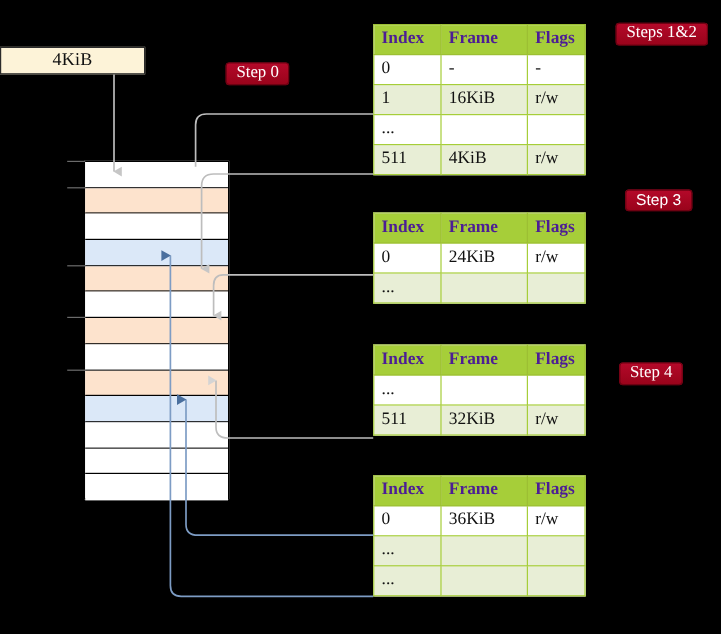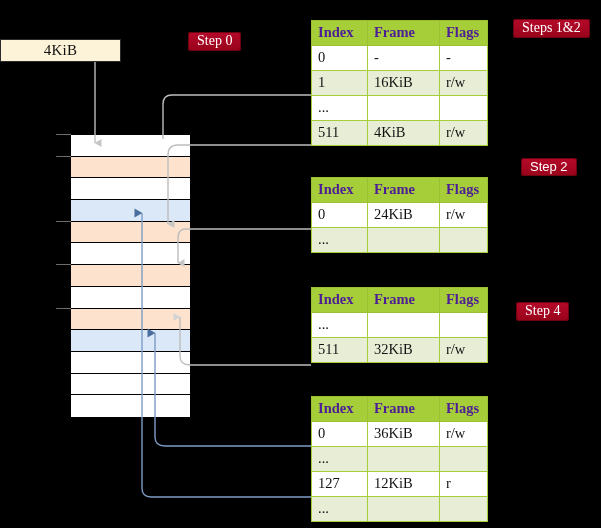--- a/index.html
+++ b/index.html
@@ -107,28 +107,28 @@
 </style>
 </head>
 <body>
 
 <div id="stage">
 
   <div class="vbox" style="left:0px; top:39px; width:121px; height:23px;">
     <span>4KiB</span>
   </div>
 
-  <div class="badge" style="left:188px; top:32px;">
+  <div class="badge" style="left:188px; top:52px;">
     <span>Step 0</span>
   </div>
   <div class="badge" style="left:513px; top:19px;">
     <span>Steps 1&amp;2</span>
   </div>
   <div class="badge sans" style="left:521px; top:158px;">
-    <span>Step 2</span>
+    <span>Step 3</span>
   </div>
   <div class="badge" style="left:516px; top:264px;margin-top:38px;">
     <span>Step 4</span>
   </div>
 
   <div id="memcol">
       <div class="mrow" style="height: 21.6923px; position: relative;">
         <span class="tick" style="top: -1px;"></span>
       </div>
       <div class="mrow orange" style="height: 21.6923px; position: relative;">
@@ -238,25 +238,20 @@
         <tbody>
           <tr>
             <td class="c-index">0</td>
             <td class="c-frame">36KiB</td>
             <td class="c-flags">r/w</td>
           </tr>
           <tr class="alt">
             <td class="c-index">...</td>
             <td class="c-frame"></td>
             <td class="c-flags"></td>
-          </tr>
-          <tr>
-            <td class="c-index">127</td>
-            <td class="c-frame">12KiB</td>
-            <td class="c-flags">r</td>
           </tr>
           <tr class="alt">
             <td class="c-index">...</td>
             <td class="c-frame"></td>
             <td class="c-flags"></td>
           </tr>
         </tbody>
       </table>
     </div>
 

